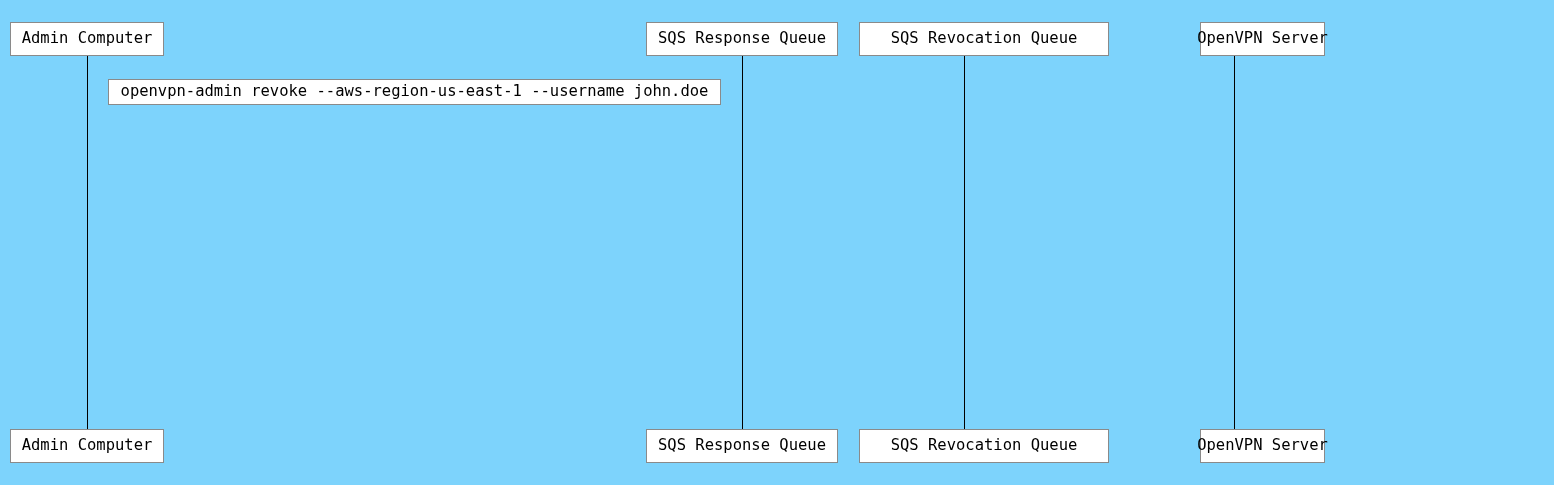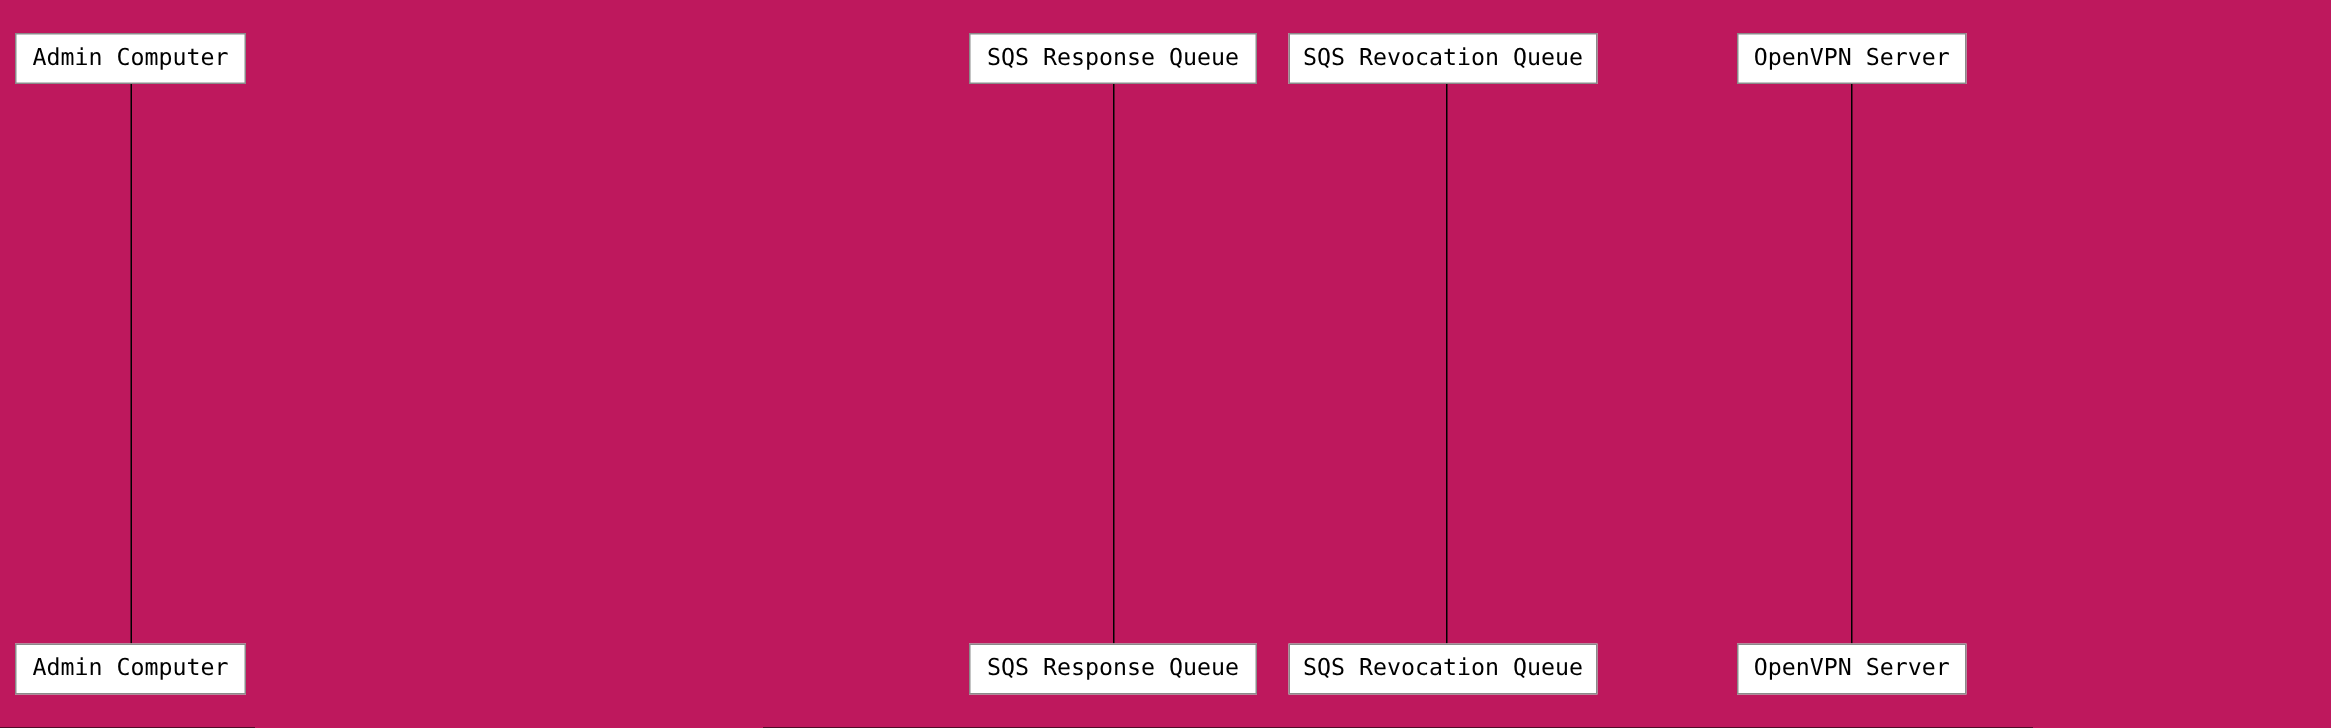--- a/index.html
+++ b/index.html
@@ -4,21 +4,21 @@
 <style>
   html, body {
     margin: 0;
     padding: 0;
     background: #000000;
   }
   .canvas {
     position: relative;
     width: 1554px;
     height: 485px;
-    background: #be185d;
+    background: #7dd3fc;
     overflow: hidden;
     font-family: "DejaVu Sans Mono", "Liberation Mono", monospace;
   }
   .pbox, .msg {
     position: absolute;
     box-sizing: border-box;
     background: #ffffff;
     border: 1px solid #8a8a8a;
     color: #000000;
     display: flex;
@@ -26,22 +26,22 @@
     justify-content: center;
     font-size: 15.5px;
     line-height: 1;
     white-space: nowrap;
   }
   .pbox { height: 34px; }
   .row-top    { top: 22px; }
   .row-bottom { top: 429px; }
   .pos-admin      { left: 10px;   width: 154px; }
   .pos-response   { left: 646px;  width: 192px; text-align: right; }
-  .pos-revocation { left: 859px;  width: 206px; }
-  .pos-openvpn    { left: 1158px; width: 153px; }
+  .pos-revocation { left: 859px;  width: 250px; }
+  .pos-openvpn    { left: 1200px; width: 125px; }
   .msg {
     left: 108px;
     top: 79px;
     width: 613px;
     height: 26px;
   }
   
   .lifeline {
     position: absolute;
     top: 56px;
@@ -62,19 +62,20 @@
   <div class="pbox row-top pos-admin">Admin Computer</div>
   <div class="pbox row-top pos-response">SQS Response Queue</div>
   <div class="pbox row-top pos-revocation">SQS Revocation Queue</div>
   <div class="pbox row-top pos-openvpn">OpenVPN Server</div>
 
   <div class="lifeline ll-admin"></div>
   <div class="lifeline ll-response"></div>
   <div class="lifeline ll-revocation"></div>
   <div class="lifeline ll-openvpn"></div>
 
+  <div class="msg">openvpn-admin revoke --aws-region-us-east-1 --username john.doe</div>
 
   <div class="pbox row-bottom pos-admin">Admin Computer</div>
   <div class="pbox row-bottom pos-response">SQS Response Queue</div>
   <div class="pbox row-bottom pos-revocation">SQS Revocation Queue</div>
   <div class="pbox row-bottom pos-openvpn">OpenVPN Server</div>
 
 </div>
 
 </body></html>

